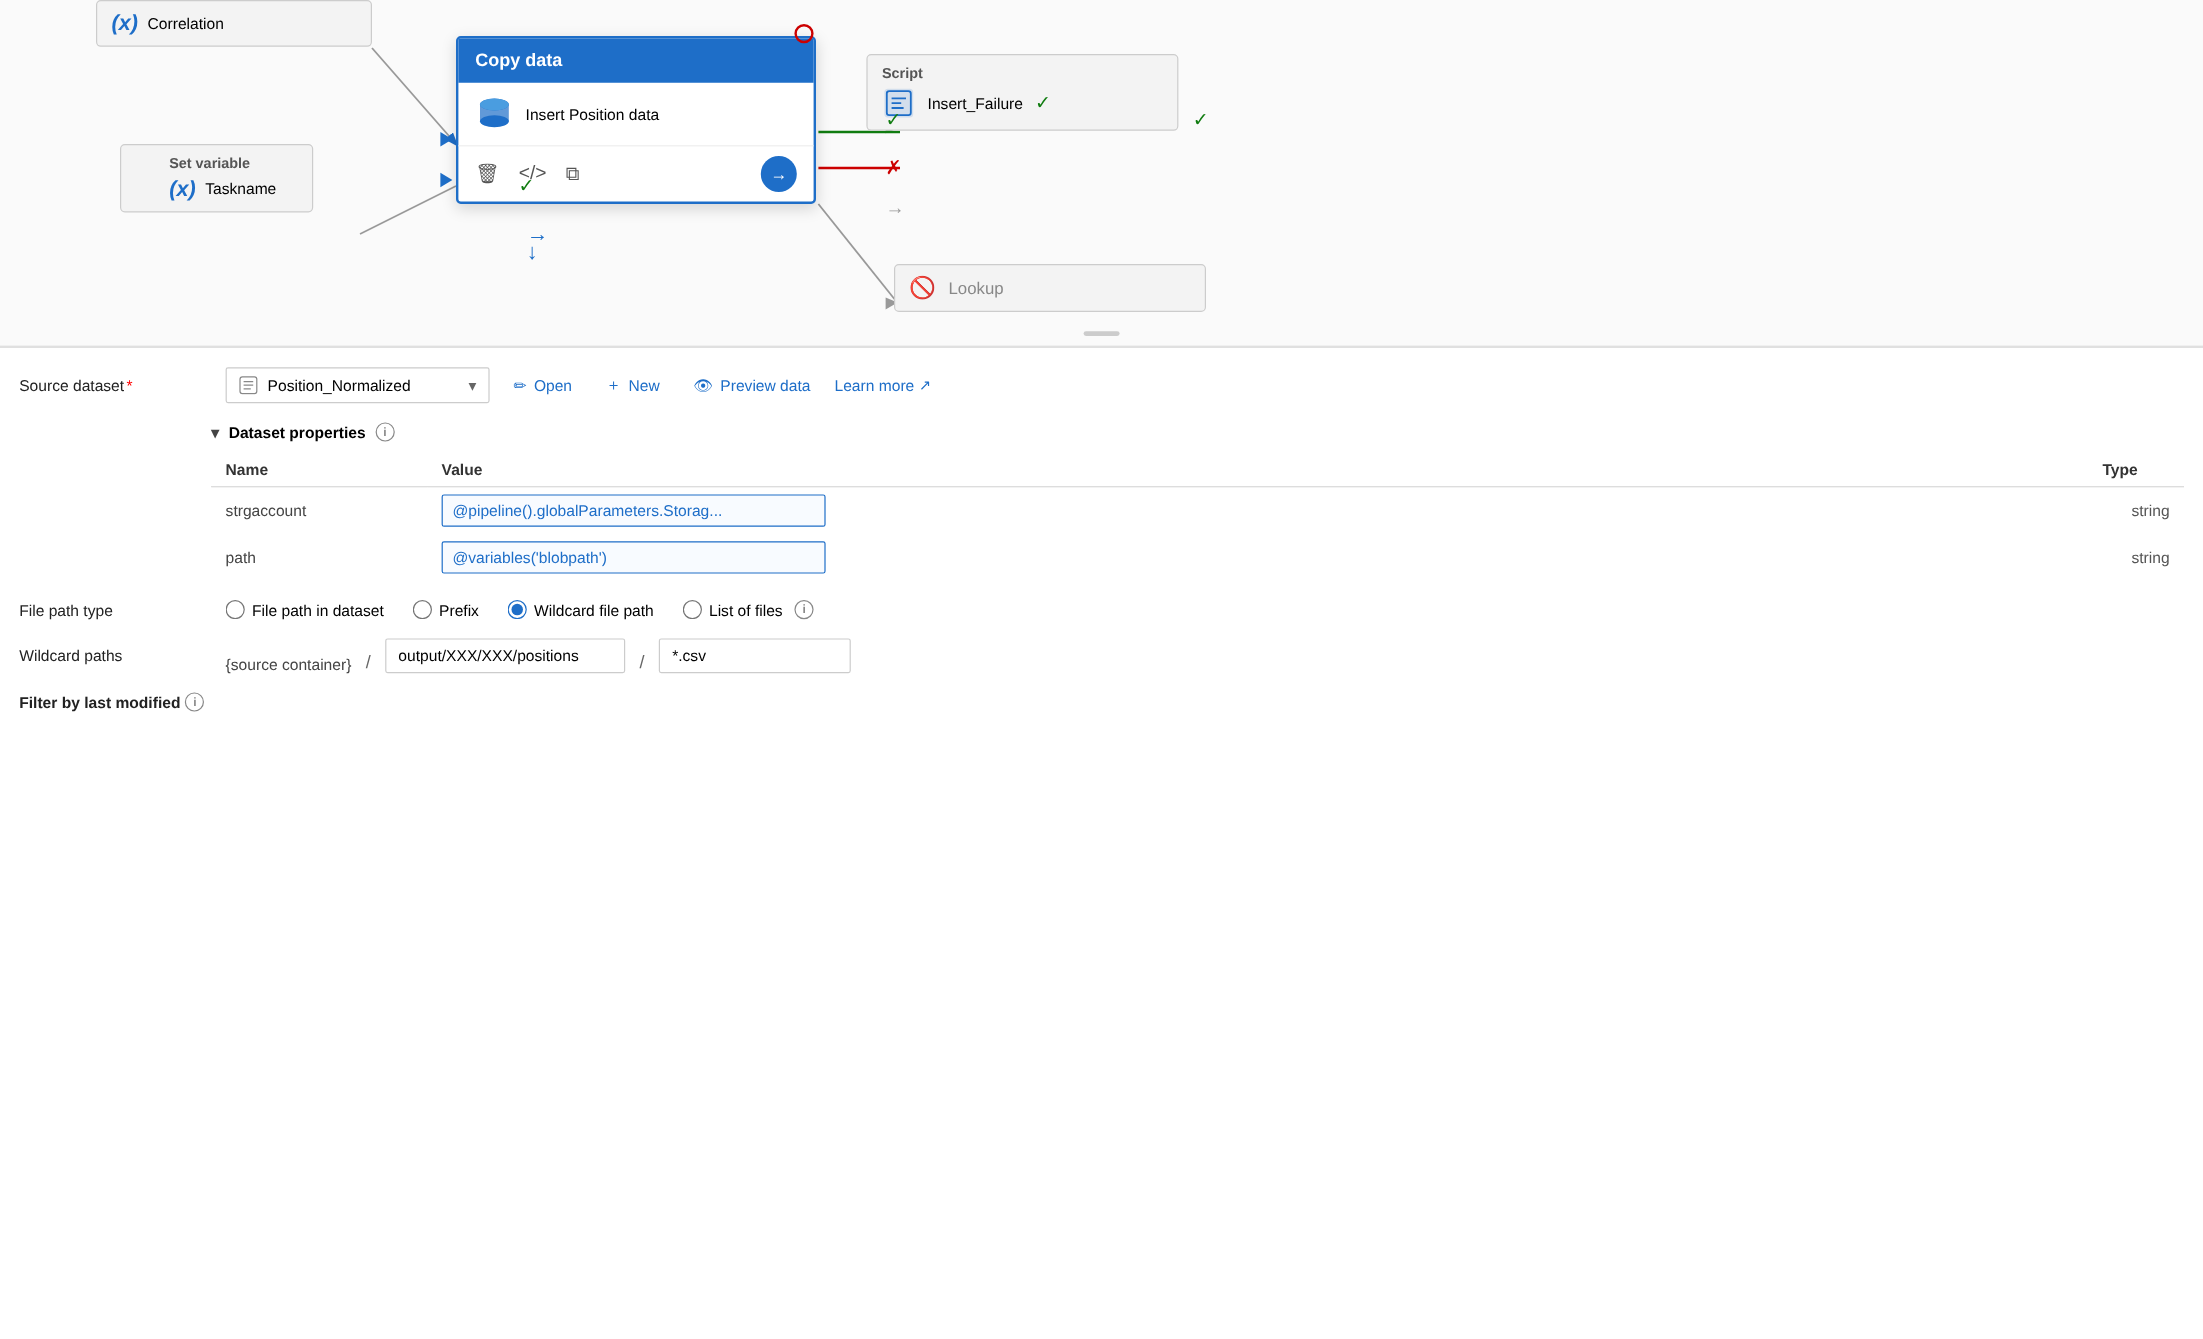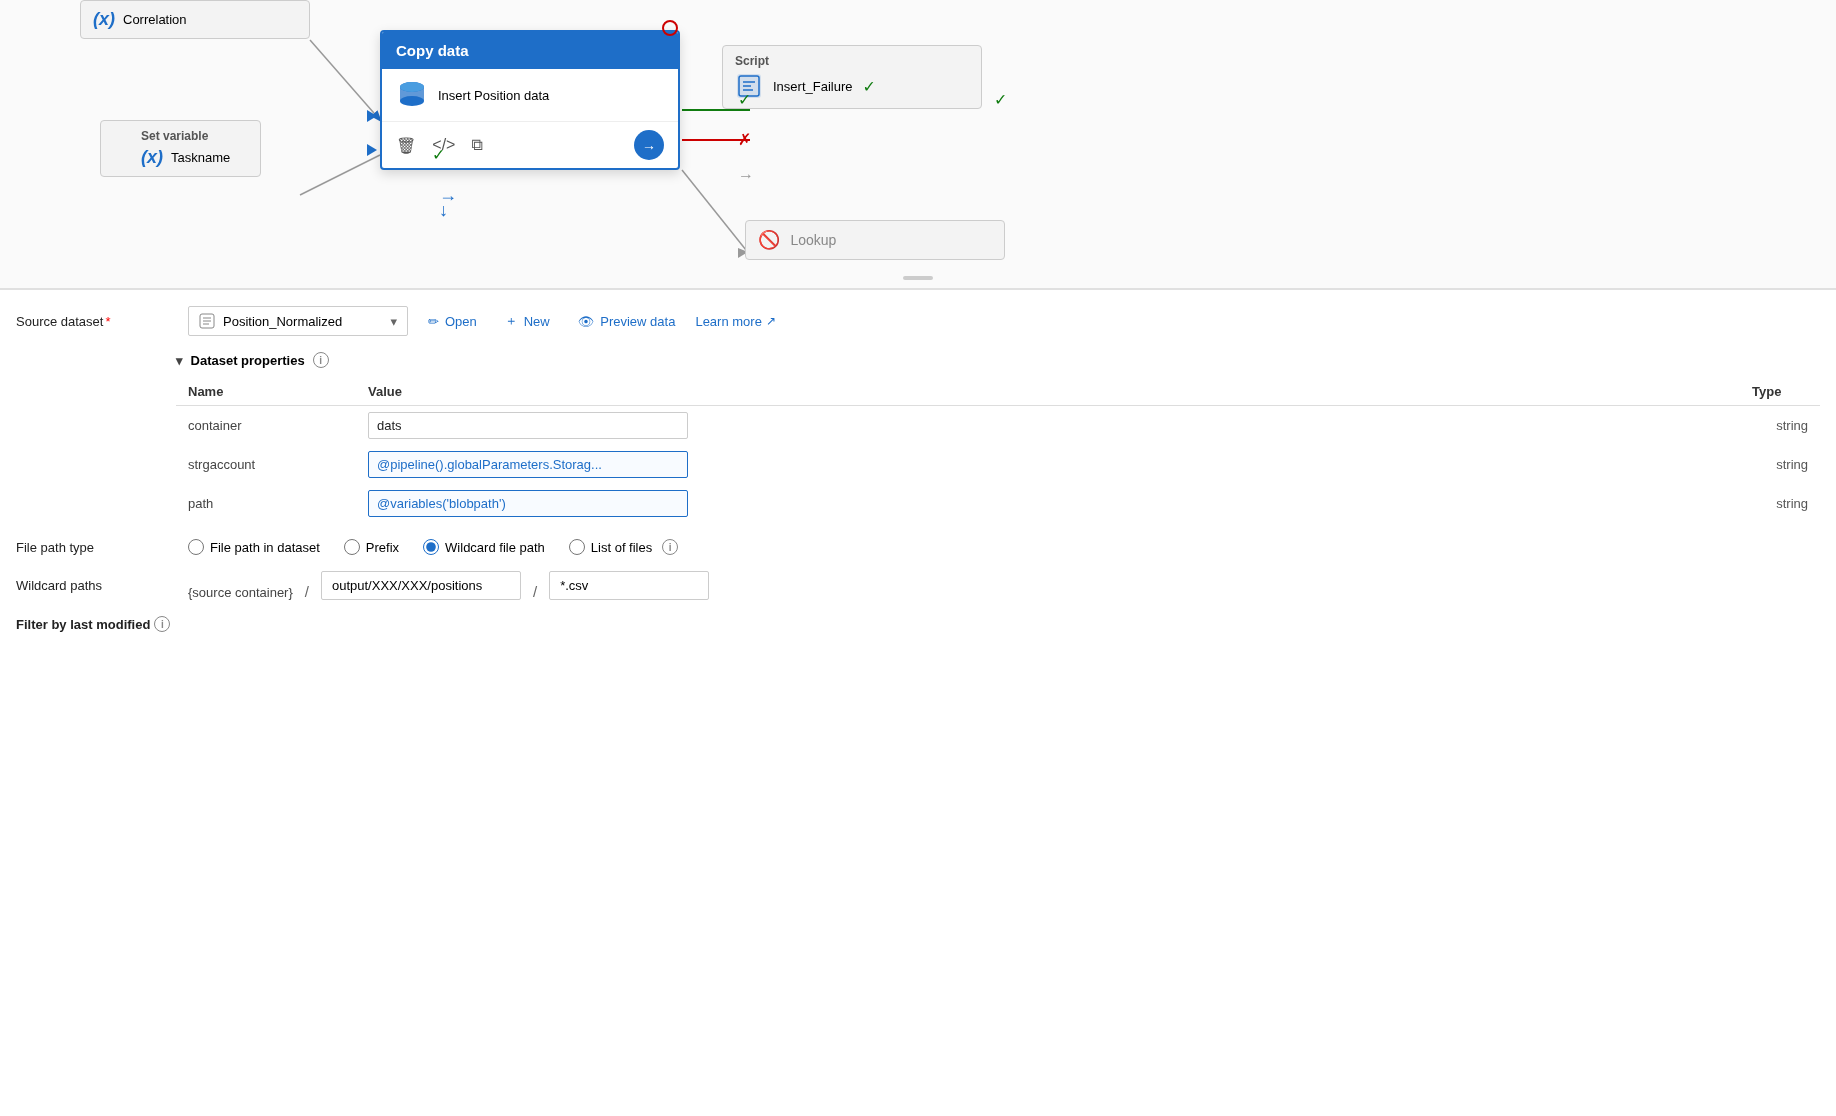--- a/index.html
+++ b/index.html
@@ -539,27 +539,20 @@
       </div>
       <table class="props-table">
         <thead>
           <tr>
             <th>Name</th>
             <th>Value</th>
             <th>Type</th>
           </tr>
         </thead>
         <tbody>
-          <tr>
-            <td>container</td>
-            <td>
-              <input class="value-input" type="text" value="dats" style="">
-            </td>
-            <td>string</td>
-          </tr>
           <tr>
             <td>strgaccount</td>
             <td>
               <input class="value-input expression" type="text" value="@pipeline().globalParameters.Storag..." style="">
             </td>
             <td>string</td>
           </tr>
           <tr>
             <td>path</td>
             <td>

